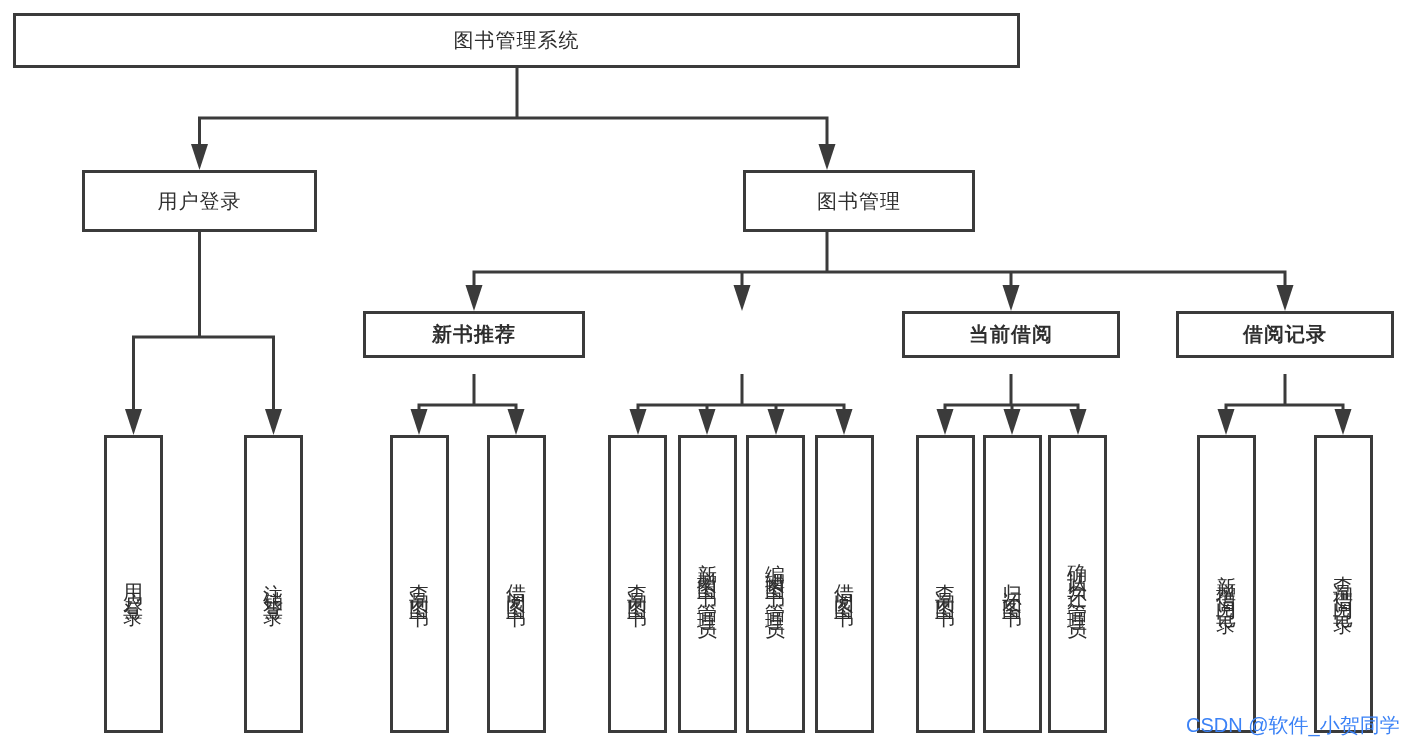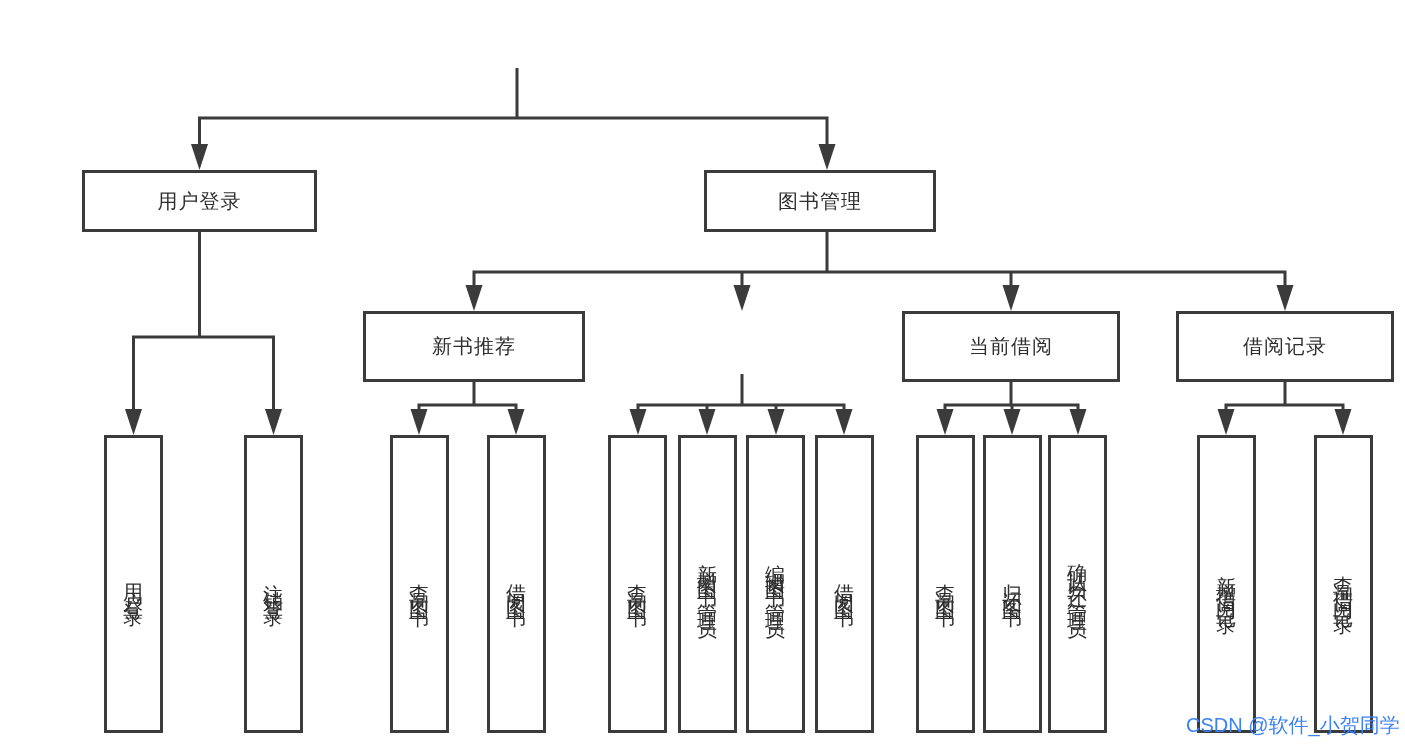--- a/index.html
+++ b/index.html
@@ -14,23 +14,23 @@
     color:#2e2e2e;font-size:20px;letter-spacing:1px;
   }
   .box span{white-space:nowrap;}
   .v span{
     writing-mode:vertical-rl;line-height:1;letter-spacing:8px;white-space:normal;
   }
   
   .n-root{left:13px;top:13px;width:1007px;height:55px;}
   
   .n-login{left:82px;top:170px;width:235px;height:62px;}
-  .n-mgmt{left:704px;top:170px;width:232px;height:62px;align-items:center;}
+  .n-mgmt{left:743px;top:170px;width:232px;height:62px;align-items:center;}
   
-  .lv3{top:311px;height:71px;}
+  .lv3{top:311px;height:47px;font-weight:bold;}
   .n-newbook{left:363px;width:222px;}
   .n-borrow{left:632px;width:221px;}
   .n-current{left:902px;width:218px;}
   .n-records{left:1176px;width:218px;}
   
   .leaf{top:435px;width:59px;height:298px;}
   .lf-1a{left:104px;}  .lf-1b{left:244px;}
   .lf-2a{left:390px;}  .lf-2b{left:487px;}
   .lf-3a{left:608px;}  .lf-3b{left:678px;}  .lf-3c{left:746px;}  .lf-3d{left:815px;}
   .lf-4a{left:916px;}  .lf-4b{left:983px;}  .lf-4c{left:1048px;}
@@ -71,20 +71,23 @@
       <polygon points="767.5,409 784.5,409 776,435"></polygon>
       <polygon points="835.5,409 852.5,409 844,435"></polygon>
       <polygon points="936.5,409 953.5,409 945,435"></polygon>
       <polygon points="1003.5,409 1020.5,409 1012,435"></polygon>
       <polygon points="1069.5,409 1086.5,409 1078,435"></polygon>
       <polygon points="1217.5,409 1234.5,409 1226,435"></polygon>
       <polygon points="1334.5,409 1351.5,409 1343,435"></polygon>
     </g>
   </svg>
 
+  <div class="box n-root">
+    <span>图书管理系统</span>
+  </div>
 
   <div class="box n-login">
     <span>用户登录</span>
   </div>
   <div class="box n-mgmt">
     <span>图书管理</span>
   </div>
 
   <div class="box lv3 n-newbook">
     <span>新书推荐</span>

